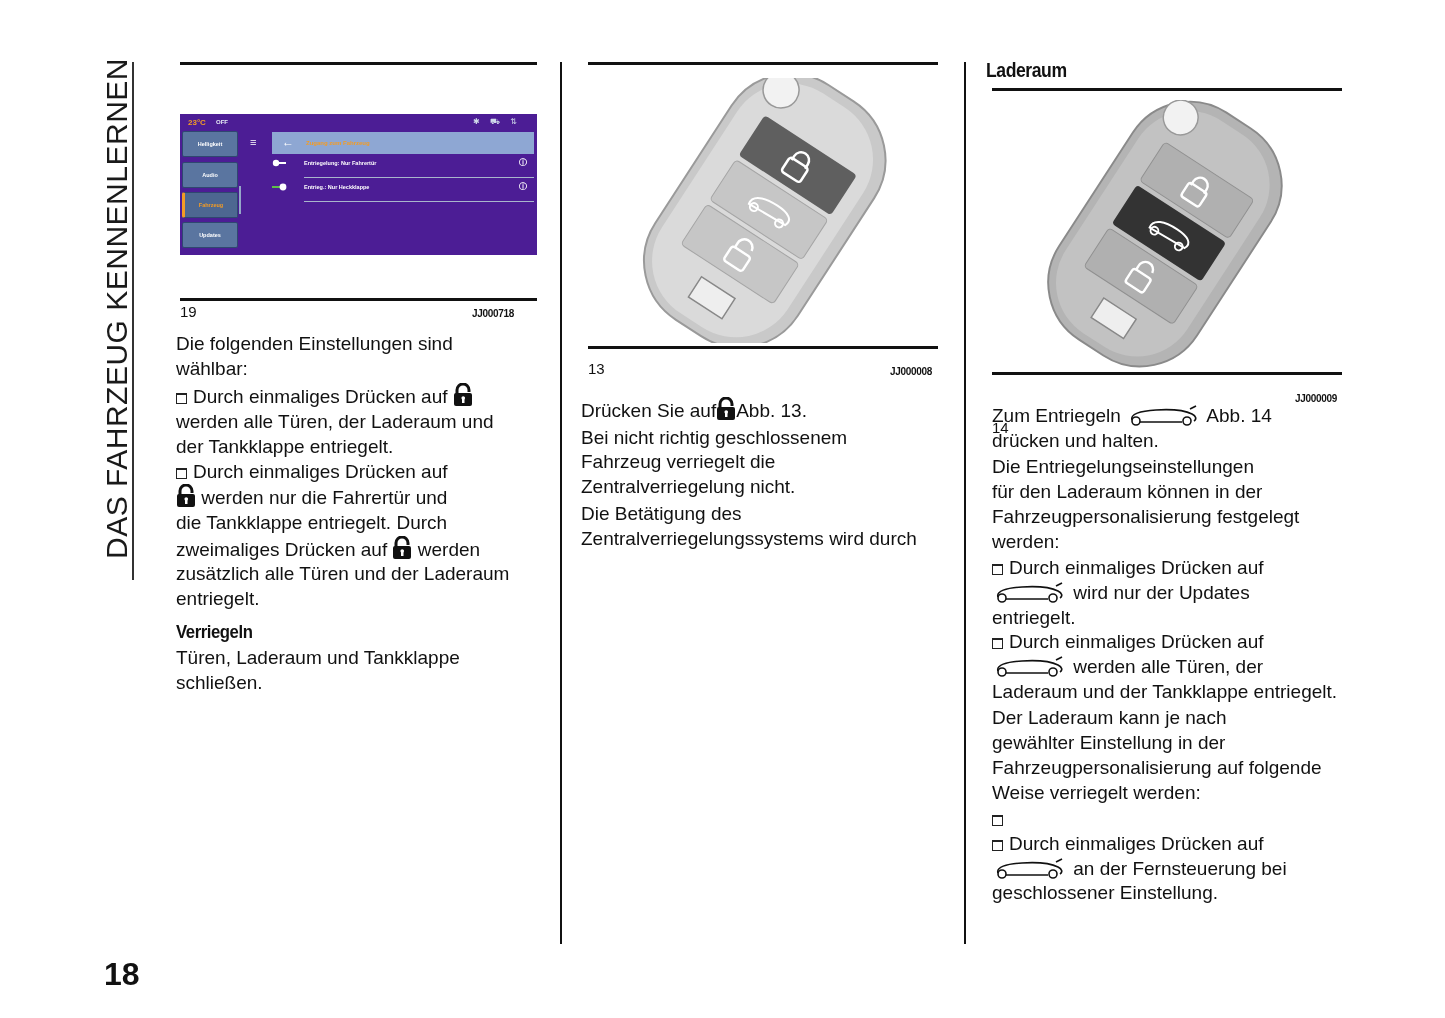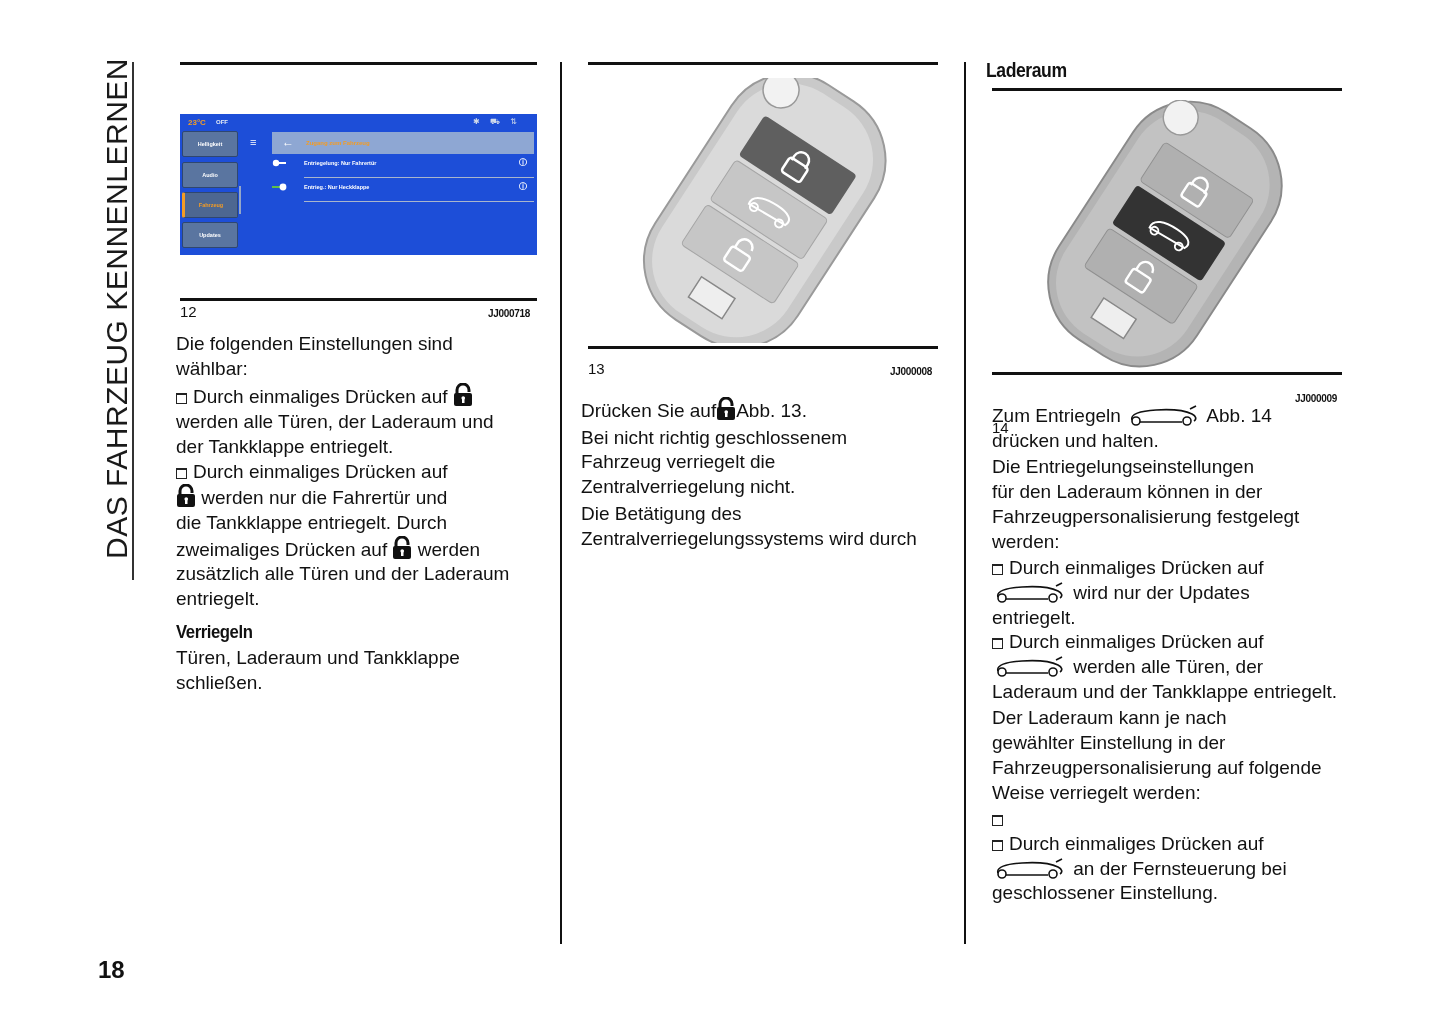--- a/index.html
+++ b/index.html
@@ -13,34 +13,34 @@
       position: absolute; left: 96px; top: 60px; width: 40px; height: 520px;
     }
     .side-title span {
       position: absolute; left: 0; top: 0;
       transform-origin: left top;
       transform: translate(4px, 518px) rotate(-90deg);
       white-space: nowrap; font-size: 30px; letter-spacing: 0.5px; color: #1a1a1a;
       width: 520px; display: block; text-align: right;
     }
     .side-rule { position: absolute; left: 132px; top: 62px; width: 2px; height: 518px; background: #333; }
-    .page-num { position: absolute; left: 98px; top: 956px; font-size: 24px; font-weight: bold; }
+    .page-num { position: absolute; left: 104px; top: 956px; font-size: 32px; font-weight: bold; }
     .col-divider { position: absolute; width: 2px; background: #111; }
     .hrule { position: absolute; height: 3px; background: #111; }
     .fig-cap { position: absolute; font-size: 15px; }
     .fig-code { position: absolute; font-size: 10px; font-weight: bold; letter-spacing: -0.3px; }
     .text-block { position: absolute; font-size: 19px; line-height: 24.7px; }
     .text-block p { margin: 0 0 2px 0; }
     .bullet { display: inline-block; width: 11px; height: 11px; border: 1.5px solid #222; border-top-width: 2.5px; margin-right: 6px; vertical-align: -1px; box-sizing: border-box; }
     .heading { font-weight: bold; font-family: "Liberation Sans", sans-serif; font-size: 19px; letter-spacing: -0.5px; transform: scaleX(0.88); transform-origin: left; display: inline-block; }
     .lock-ico { display: inline-block; width: 20px; height: 24px; vertical-align: -4px; }
     .car-ico { display: inline-block; width: 76px; height: 22px; vertical-align: -5px; }
 
     
-    .hmi { position: absolute; left: 180px; top: 114px; width: 357px; height: 141px; background: #1d4ed8; overflow: hidden; font-size: 6px; color: #fff; }
+    .hmi { position: absolute; left: 180px; top: 114px; width: 357px; height: 141px; background: #4c1d95; overflow: hidden; font-size: 6px; color: #fff; }
     .hmi-temp { position: absolute; left: 8px; top: 4px; color: #f39c25; font-weight: bold; font-size: 8px; }
     .hmi-off { position: absolute; left: 36px; top: 5px; font-size: 6px; color: #e6ecf5; font-weight: bold; }
     .hmi-status { position: absolute; right: 16px; top: 3px; font-size: 8px; color: #cfd9ea; letter-spacing: 4px; }
     .hmi-tab { position: absolute; left: 2px; width: 56px; height: 26px; border: 1px solid #2f4770; background: #5a75a0; box-sizing: border-box; border-radius: 2px; display: flex; align-items: center; justify-content: center; font-size: 5.5px; font-weight: bold; }
     .hmi-tab.active { background: #4d6791; color: #f39c25; border-left: 3px solid #f39c25; }
     .hmi-scroll { position: absolute; left: 59px; top: 72px; width: 2px; height: 28px; background: #94a7c8; }
     .hmi-menu { position: absolute; left: 70px; top: 24px; width: 10px; font-size: 11px; line-height: 9px; color: #fff; }
     .hmi-header { position: absolute; left: 92px; top: 18px; width: 262px; height: 22px; background: #8ea7d3; }
     .hmi-back { position: absolute; left: 10px; top: 3px; font-size: 12px; color: #fff; }
     .hmi-header-title { position: absolute; left: 34px; top: 8px; font-size: 6px; color: #f39c25; font-weight: bold; }
@@ -120,22 +120,22 @@
         <rect x="0" y="3" width="8" height="2" fill="#5fbf4a"></rect>
         <circle cx="11" cy="4" r="3.4" fill="#fff"></circle>
       </svg>
     <span class="lbl">Entrieg.: Nur Heckklappe</span>
     <span class="info">ⓘ</span>
     <div class="line"></div>
   </div>
 </div>
 
 <div class="hrule" style="left:180px; top:298px; width:357px;"></div>
-<span class="fig-cap" style="left:180px; top:303px;">12</span>
-<span class="fig-code" style="left:488px; top:308px;">JJ000718</span>
+<span class="fig-cap" style="left:180px; top:303px;">19</span>
+<span class="fig-code" style="left:472px; top:308px;">JJ000718</span>
 
 <div class="text-block" style="left:176px; top:332px; width:370px;">
   <p><span>Die folgenden Einstellungen sind</span><br><span>wählbar:</span></p>
   <p>
     <span class="bullet"></span><span>Durch einmaliges Drücken auf</span>
     <svg class="lock-ico">
         <use href="#lock-sym"></use>
       </svg><br>
     <span>werden alle Türen, der Laderaum und</span><br>
     <span>der Tankklappe entriegelt.</span><br>

